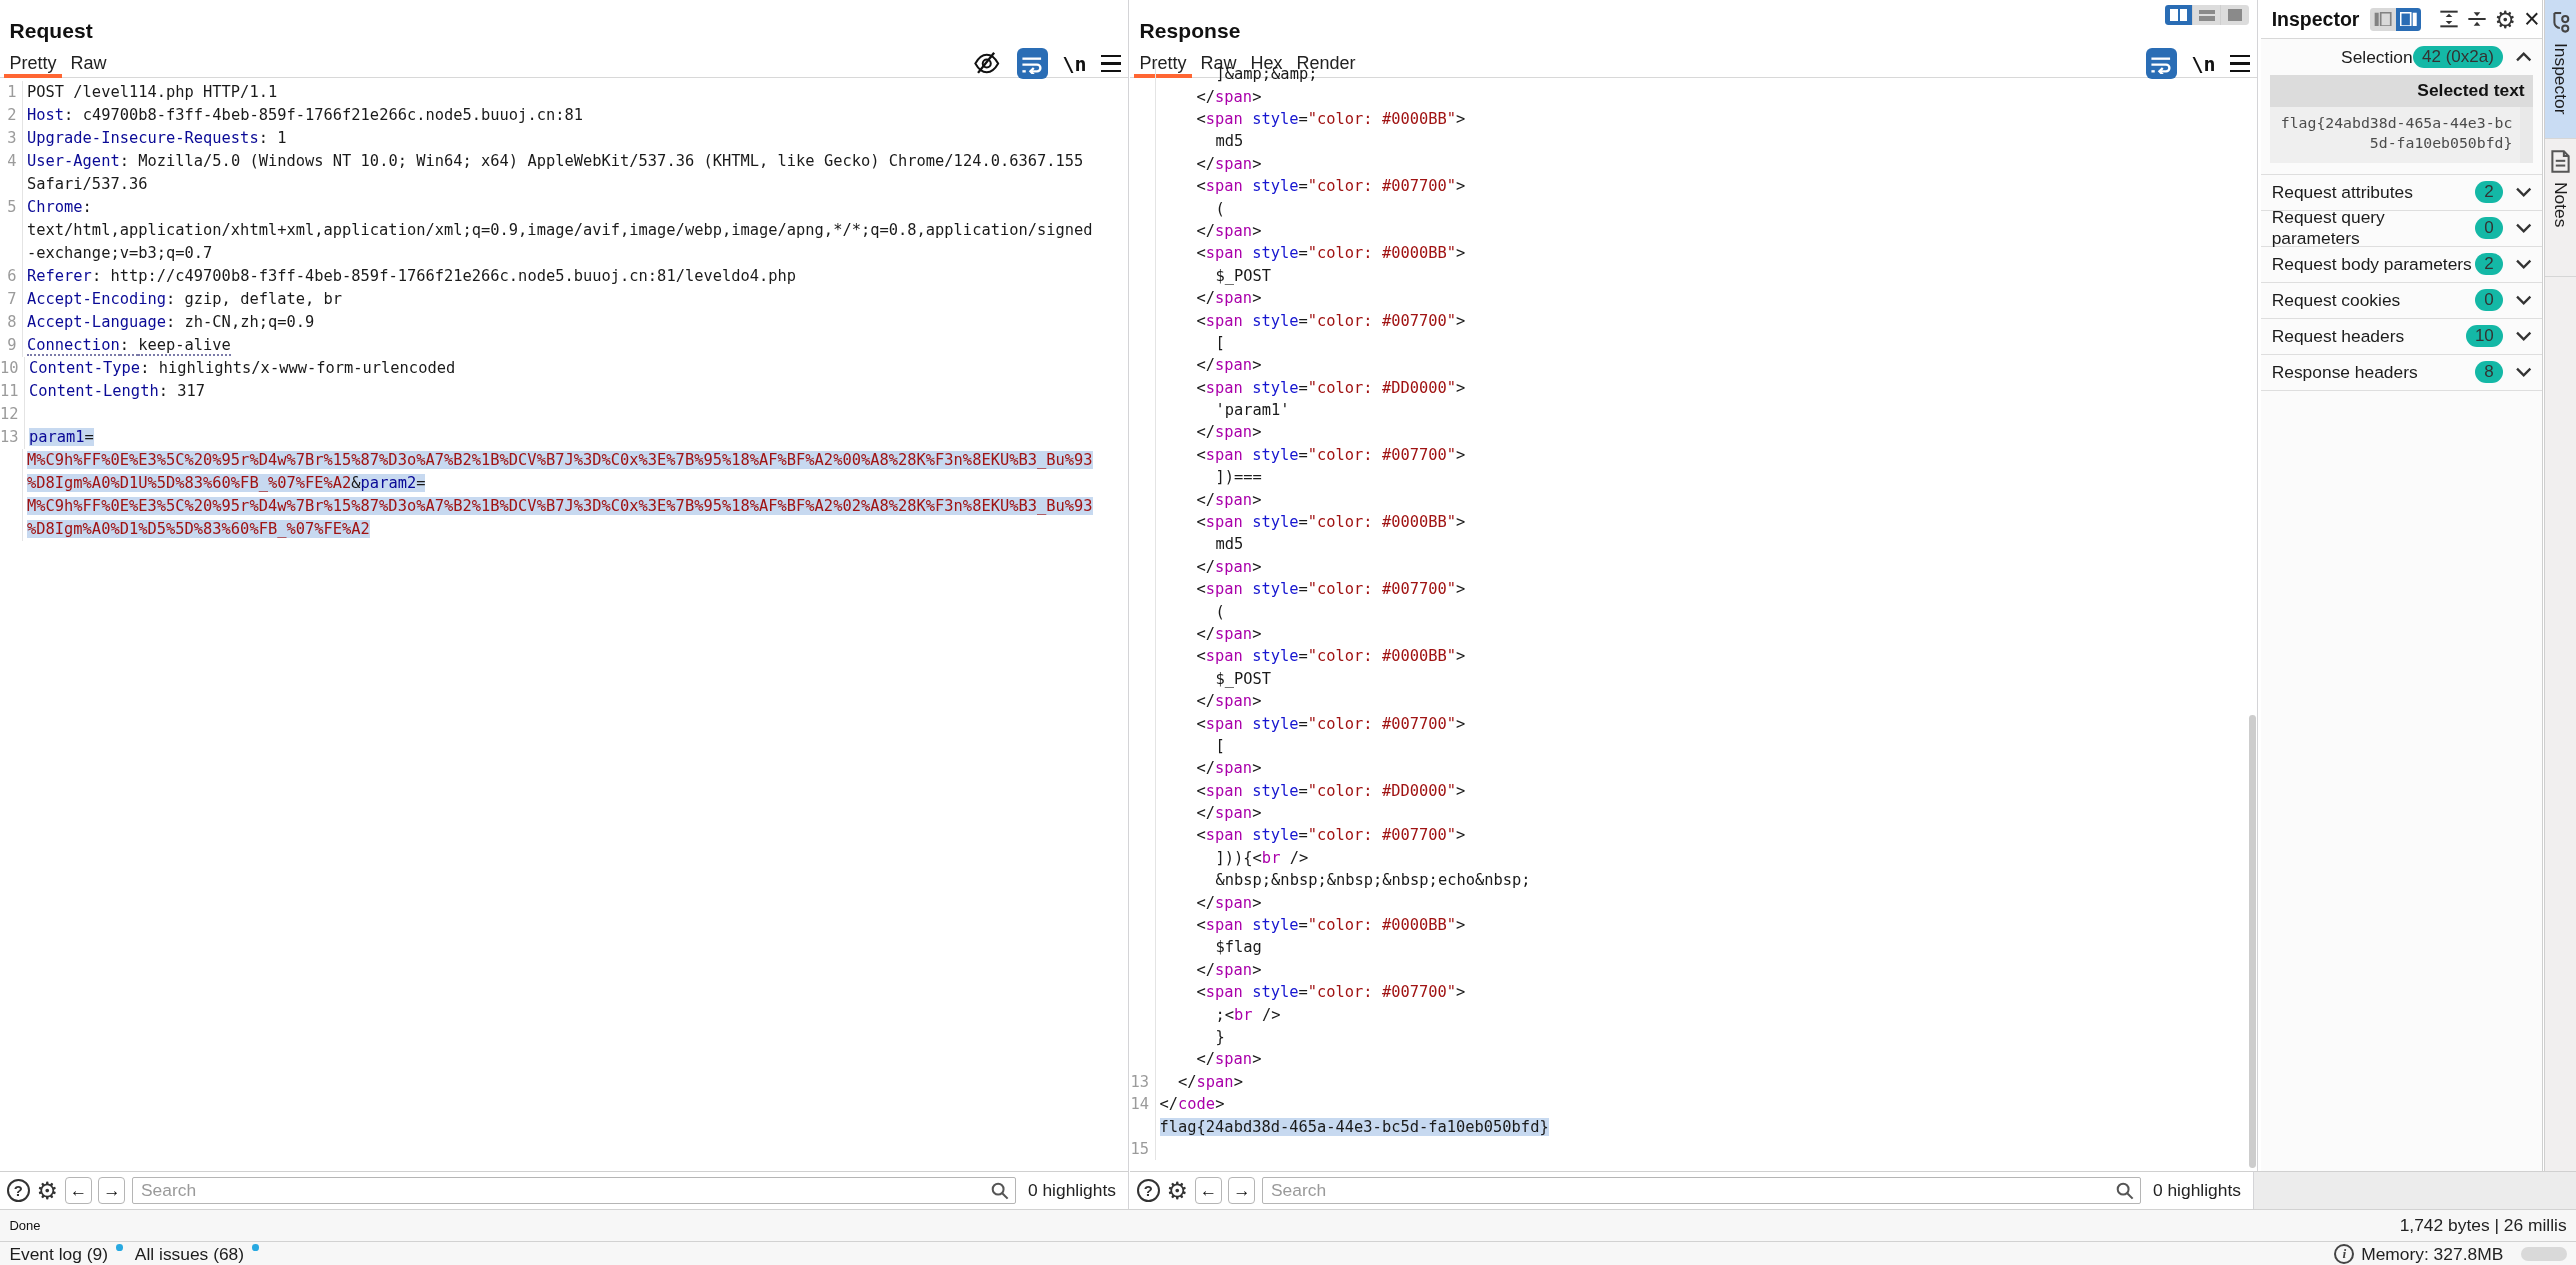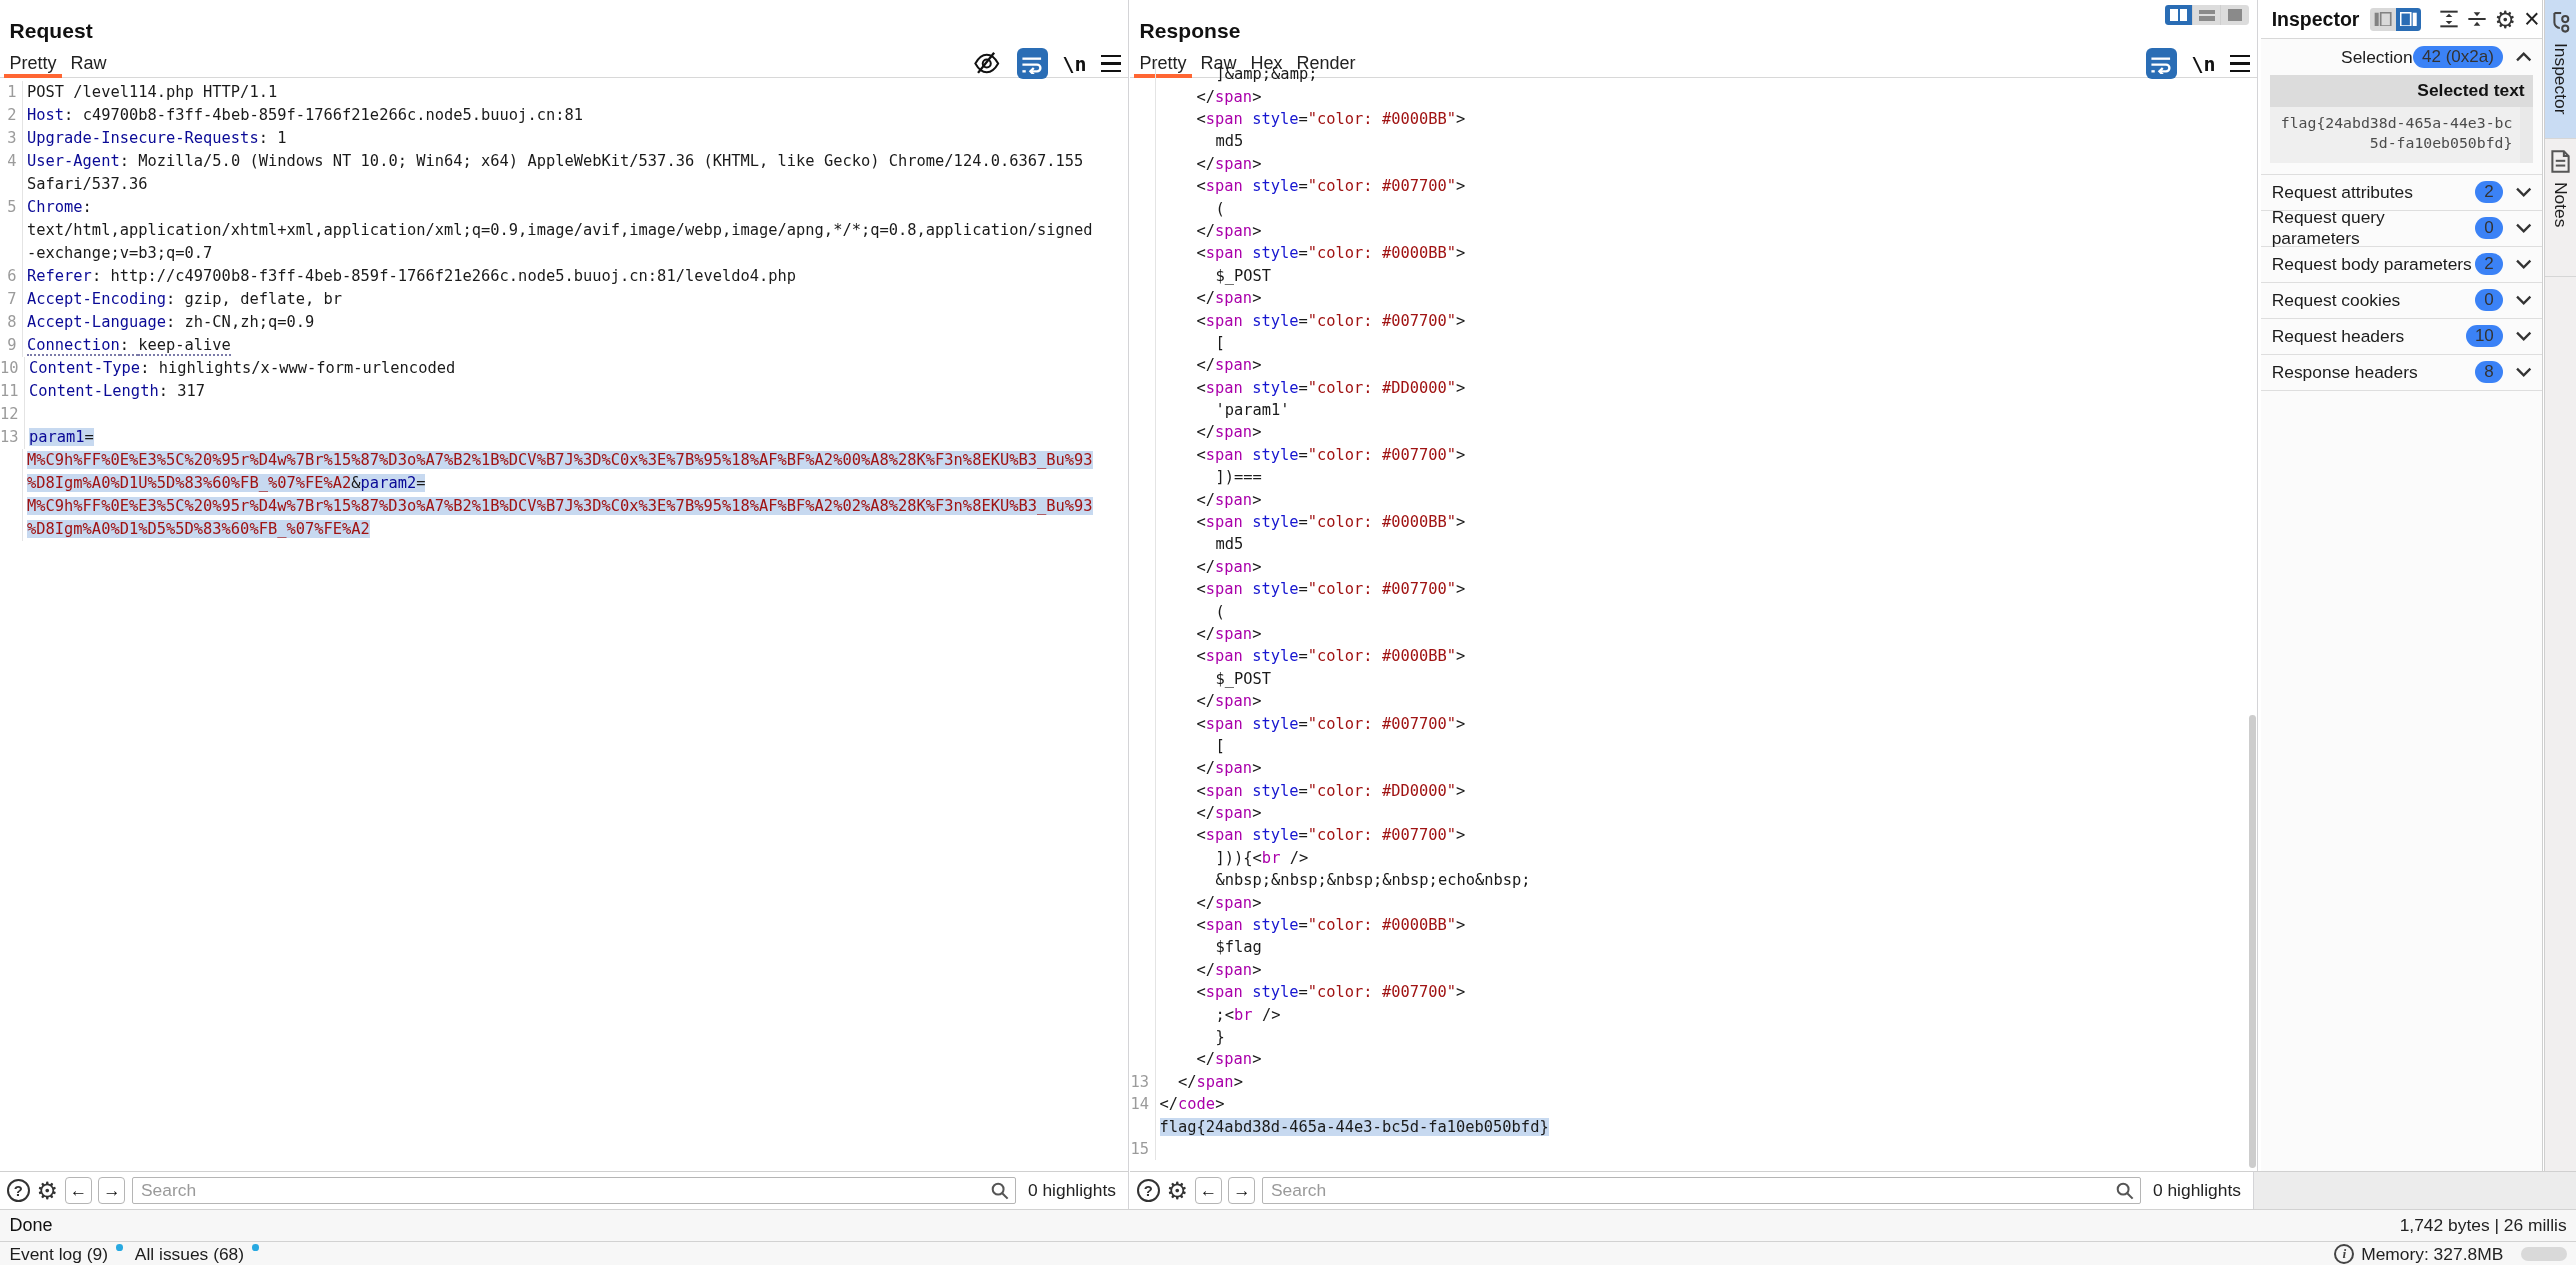--- a/index.html
+++ b/index.html
@@ -56,21 +56,21 @@
   #inspector-header { height:39px; border-bottom:1.3px solid #d8d8d8; display:flex; align-items:center; padding:0 6.7px 0 10.7px; background:#fff; }
   #inspector-header .t { font-size:19.5px; font-weight:bold; color:#111; margin-right:10.7px; }
   .ins-toggle { display:flex; margin-right:9.4px; }
   .ins-tbtn { width:25.5px; height:23px; display:flex; align-items:center; justify-content:center; gap:2px; background:#d9d9d9; }
   .ins-tbtn:first-child { border-radius:3.4px 0 0 3.4px; }
   .ins-tbtn:last-child { border-radius:0 3.4px 3.4px 0; }
   .ins-tbtn.sel { background:#2a6db5; }
   .hdr-ico { margin-left:8px; display:flex; align-items:center; }
   .sec-head { display:flex; align-items:center; padding:0 9.4px 0 10.7px; height:36px; border-bottom:1.3px solid #dedede; background:#fbfbfb; }
   .sec-label { font-size:17.4px; color:#1c1c1c; flex:1; }
-  .badge { background:#3b82f6; color:#333; font-size:17px; border-radius:13.4px; padding:1.3px 9.4px; margin-right:12px; }
+  .badge { background:#14b8a6; color:#333; font-size:17px; border-radius:13.4px; padding:1.3px 9.4px; margin-right:12px; }
   #selection-block { border-bottom:1.3px solid #dedede; background:#fbfbfb; padding-bottom:10.7px;text-align:right; }
   #selected-text-box { margin:0 9.4px; background:#e9e9e9; }
   #selected-text-head { background:#dcdcdc; font-size:17.4px; font-weight:bold; color:#111; padding:5.4px 8px; }
   #selected-text-val { font-family:"DejaVu Sans Mono", monospace; font-size:14.8px; color:#4c4c4c; background:#efefef; padding:6.7px 8px 9.4px; word-break:break-all; width:250px; line-height:20px; }
 
   
   #side-strip { position:absolute; left:2544px; top:0; width:32px; height:1171px; background:#f1efef; border-left:1.3px solid #cfcfcf; }
   .strip-tab { display:flex; flex-direction:column; align-items:center; padding-top:10.7px; gap:9.4px; border-bottom:1.3px solid #d6d6d6; }
   .strip-tab.active { background:#c9dcf3; }
   .strip-tab .vt { writing-mode:vertical-rl; font-size:17.4px; color:#1c1c1c; padding-bottom:12px; }
@@ -86,21 +86,21 @@
   .nav-btn { width:27px; height:27px; border:1.3px solid #b5b5b5; border-radius:4px; background:#fff; font-size:17.4px; color:#111; display:flex; align-items:center; justify-content:center; flex:0 0 auto; }
   .search-box { position:relative; flex:1; height:27px; }
   .search-box input { width:100%; height:100%; border:1.3px solid #b5b5b5; border-radius:2px; font-size:17.4px; padding:0 34px 0 8px; color:#333; font-family:"Liberation Sans",sans-serif; }
   .search-box input::placeholder { color:#9a9a9a; }
   .mag { position:absolute; right:6.7px; top:4px; }
   .hl-count { font-size:17.4px; color:#222; white-space:nowrap; padding:0 5.4px; }
   #corner-gray { position:absolute; left:2254px; top:1171px; width:322px; height:38px; background:#ececec; border-top:1.3px solid #d0d0d0; }
 
   
   #status-row { position:absolute; left:0; top:1209px; width:2576px; height:32px; background:#f7f7f7; border-top:1.3px solid #d2d2d2; display:flex; align-items:center; padding:0 9.4px; }
-  #status-row .done { font-size:18px; color:#111; flex:1; }
+  #status-row .done { font-size:13px; color:#111; flex:1; }
   #status-row .metrics { font-size:17.4px; color:#222; }
   #bottom-row { position:absolute; left:0; top:1241px; width:2576px; height:25px; background:#f7f7f7; border-top:1.3px solid #d2d2d2; display:flex; align-items:center; padding:0 9.4px; gap:5.4px; }
   .foot-link { font-size:17.4px; color:#1c1c1c; position:relative; padding-right:9.4px; }
   .bdot { width:6.7px; height:6.7px; border-radius:50%; background:#28a9e1; position:relative; top:-6.7px; left:-6.7px; flex:0 0 auto; }
   #bottom-spacer { flex:1; }
   .mem { font-size:17.4px; color:#222; display:flex; align-items:center; gap:6.7px; }
   .info-ico { width:20px; height:20px; border:2px solid #444; border-radius:50%; display:flex; align-items:center; justify-content:center; font-size:13.4px; font-style:italic; font-weight:bold; color:#444; font-family:"Liberation Serif",serif; }
   .mem-pill { width:46px; height:14.8px; border-radius:8px; background:#d9d9d9; margin-left:10.7px; }
 
   svg { display:block; }

